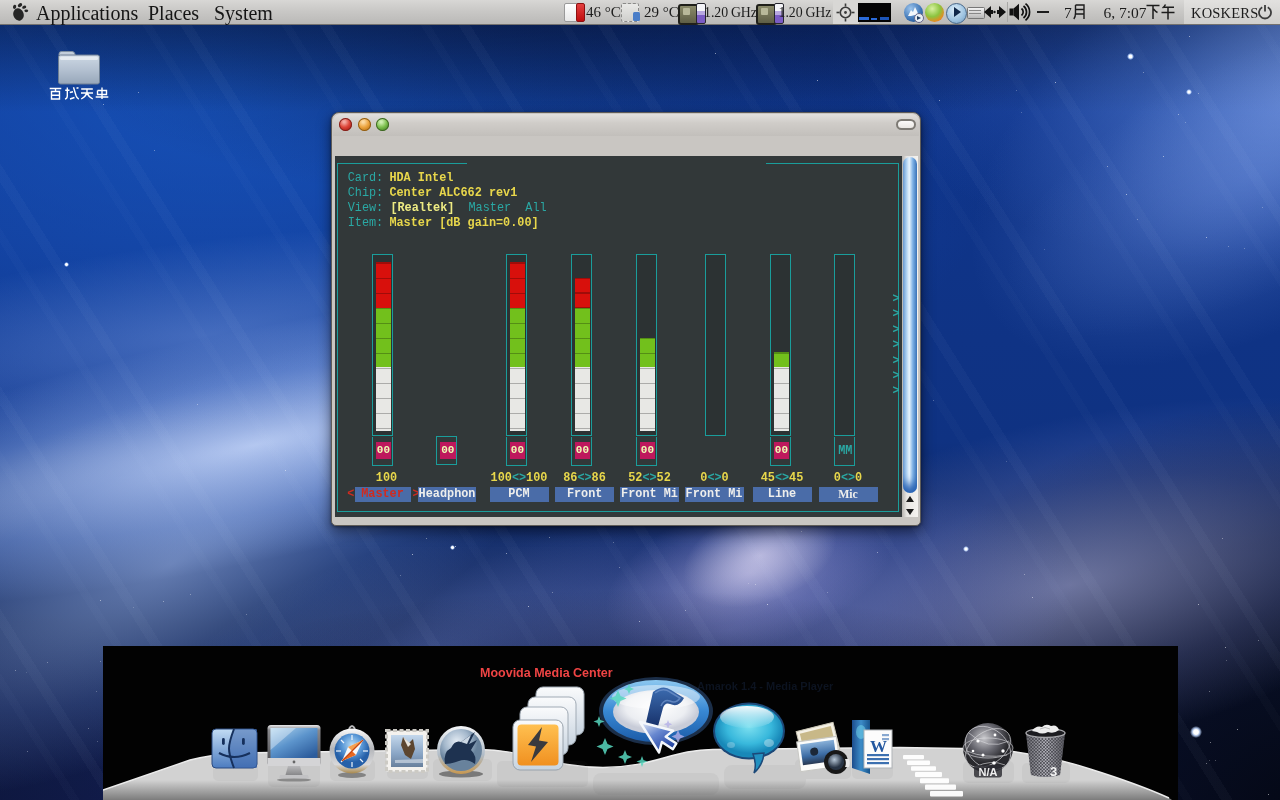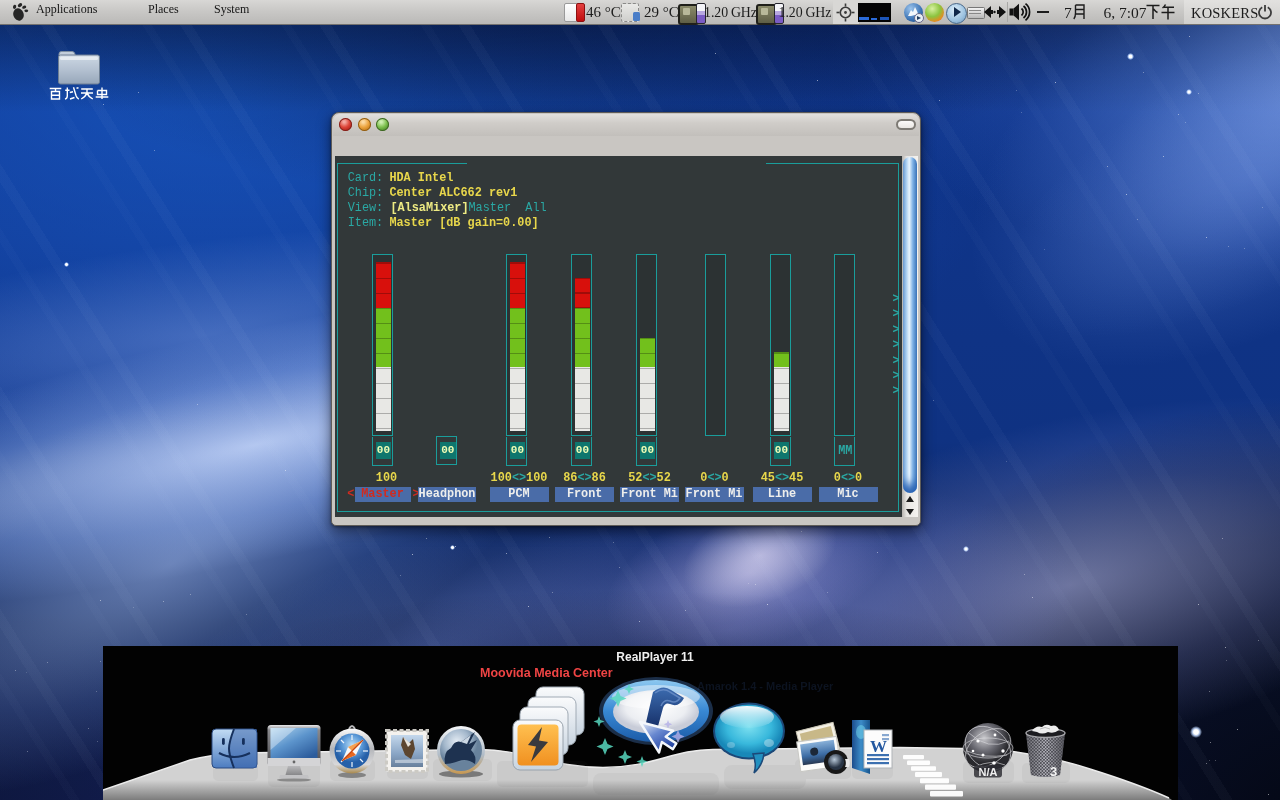--- a/index.html
+++ b/index.html
@@ -14,21 +14,21 @@
  radial-gradient(600px 340px at 101% 1%, rgba(75,128,222,.6), rgba(55,100,200,.25) 55%, rgba(40,80,180,0) 78%),
  linear-gradient(180deg,#0d3184 0%,#0f3488 30%,#0f3282 55%,#122450 78%,#141f54 100%);}
 .beam{position:absolute;border-radius:50%;}
 #rays{position:absolute;left:-200px;top:-200px;width:1800px;height:1300px;
 background:repeating-linear-gradient(58deg, rgba(200,218,255,0) 0 34px, rgba(200,218,255,.018) 34px 42px, rgba(200,218,255,0) 42px 66px, rgba(210,226,255,.03) 66px 76px, rgba(200,218,255,0) 76px 118px);}
 #stars{position:absolute;left:0;top:0;width:1px;height:1px;background:transparent;border-radius:50%;
 box-shadow:668px 184px 0 0 rgba(255,255,255,0.43),103px 104px 0 0 rgba(255,255,255,0.62),197px 404px 0 0 rgba(255,255,255,0.51),1044px 249px 0 0 rgba(255,255,255,0.27),893px 458px 0 0 rgba(255,255,255,0.28),190px 594px 0 0 rgba(255,255,255,0.44),1163px 156px 0 0 rgba(255,255,255,0.68),1198px 93px 0 0 rgba(255,255,255,0.51),817px 80px 0 0 rgba(255,255,255,0.69),100px 600px 0 0 rgba(255,255,255,0.64),598px 459px 0 0 rgba(255,255,255,0.31),246px 614px 0 0 rgba(255,255,255,0.39),375px 135px 0 0 rgba(255,255,255,0.51),389px 411px 0 0 rgba(255,255,255,0.29),133px 607px 0 0 rgba(255,255,255,0.28),426px 538px 0 0 rgba(255,255,255,0.56),880px 351px 0 0 rgba(255,255,255,0.46),933px 400px 0 0 rgba(255,255,255,0.38),373px 279px 0 0 rgba(255,255,255,0.29),619px 567px 0 0 rgba(255,255,255,0.47),708px 489px 0 0 rgba(255,255,255,0.38),154px 150px 0 0 rgba(255,255,255,0.48),342px 380px 0 0 rgba(255,255,255,0.32),1006px 461px 0 0 rgba(255,255,255,0.27),163px 601px 0 0 rgba(255,255,255,0.51),647px 378px 0 0 rgba(255,255,255,0.56),1222px 538px 0 0 rgba(255,255,255,0.51),939px 100px 0 0 rgba(255,255,255,0.63),557px 515px 0 0 rgba(255,255,255,0.56),138px 92px 0 0 rgba(255,255,255,0.58),639px 621px 0 0 rgba(255,255,255,0.7),917px 321px 0 0 rgba(255,255,255,0.57),715px 53px 0 0 rgba(255,255,255,0.67),732px 202px 0 0 rgba(255,255,255,0.52),1016px 90px 0 0 rgba(255,255,255,0.35),593px 162px 0 0 rgba(255,255,255,0.58),819px 430px 0 0 rgba(255,255,255,0.66),1021px 112px 0 0 rgba(255,255,255,0.32),827px 592px 0 0 rgba(255,255,255,0.38),285px 470px 0 0 rgba(255,255,255,0.64),685px 610px 0 0 rgba(255,255,255,0.53),767px 604px 0 0 rgba(255,255,255,0.79),636px 468px 0 0 rgba(255,255,255,0.35),554px 489px 0 0 rgba(255,255,255,0.66),412px 554px 0 0 rgba(255,255,255,0.76),586px 497px 0 0 rgba(255,255,255,0.46),549px 537px 0 0 rgba(255,255,255,0.59),1024px 574px 0 0 rgba(255,255,255,0.48),528px 606px 0 0 rgba(255,255,255,0.77),1032px 597px 0 0 rgba(255,255,255,0.67),455px 546px 0 0 rgba(255,255,255,0.79),1198px 604px 0 0 rgba(255,255,255,0.74),801px 531px 0 0 rgba(255,255,255,0.52),506px 553px 0 0 rgba(255,255,255,0.65),463px 478px 0 0 rgba(255,255,255,0.34),613px 542px 0 0 rgba(255,255,255,0.39),748px 583px 0 0 rgba(255,255,255,0.33),400px 575px 0 0 rgba(255,255,255,0.38),503px 523px 0 0 rgba(255,255,255,0.64),472px 483px 0 0 rgba(255,255,255,0.64),552px 592px 0 0 rgba(255,255,255,0.44),755px 584px 0 0 rgba(255,255,255,0.5),525px 459px 0 0 rgba(255,255,255,0.77),877px 552px 0 0 rgba(255,255,255,0.57),487px 466px 0 0 rgba(255,255,255,0.36),1137px 219px 0 0 rgba(255,255,255,0.43),1262px 207px 0 0 rgba(255,255,255,0.38),1055px 82px 0 0 rgba(255,255,255,0.78),1185px 122px 0 0 rgba(255,255,255,0.37),1189px 36px 0 0 rgba(255,255,255,0.68),1126px 194px 0 0 rgba(255,255,255,0.73),1228px 246px 0 0 rgba(255,255,255,0.43),1143px 72px 0 0 rgba(255,255,255,0.48),1107px 166px 0 0 rgba(255,255,255,0.57),1178px 114px 0 0 rgba(255,255,255,0.62),1206px 237px 0 0 rgba(255,255,255,0.69),1244px 248px 0 0 rgba(255,255,255,0.4),1210px 742px 0 0 rgba(255,255,255,0.58),1209px 691px 0 0 rgba(255,255,255,0.48),1225px 647px 0 0 rgba(255,255,255,0.7),1215px 760px 0 0 rgba(255,255,255,0.37),1268px 794px 0 0 rgba(255,255,255,0.68),1237px 729px 0 0 rgba(255,255,255,0.68),1226px 660px 0 0 rgba(255,255,255,0.35),1209px 760px 0 0 rgba(255,255,255,0.34),1206px 763px 0 0 rgba(255,255,255,0.53),1258px 640px 0 0 rgba(255,255,255,0.47),88px 728px 0 0 rgba(255,255,255,0.44),15px 670px 0 0 rgba(255,255,255,0.47),96px 691px 0 0 rgba(255,255,255,0.34),27px 751px 0 0 rgba(255,255,255,0.44),47px 662px 0 0 rgba(255,255,255,0.44),97px 741px 0 0 rgba(255,255,255,0.34),100px 661px 0 0 rgba(255,255,255,0.42),26px 672px 0 0 rgba(255,255,255,0.21);}
 .bigstar{position:absolute;border-radius:50%;background:radial-gradient(circle,#fff 0 28%,rgba(190,215,255,.85) 45%,rgba(130,170,255,0) 72%);}
 
 #panel{position:absolute;left:0;top:0;width:1280px;height:24px;background:linear-gradient(180deg,#d8d7d5 0%,#c9c8c6 45%,#bab9b7 100%);border-bottom:1px solid #73716f;font-family:"Liberation Serif",serif;}
-.pm{position:absolute;top:1.5px;font-size:12px;color:#151515;}
+.pm{position:absolute;top:1.5px;font-size:20px;color:#151515;}
 .ptxt{position:absolute;top:4px;font-size:15px;color:#1c1c1c;}
 
 
 #win{position:absolute;left:331px;top:112px;width:587.5px;height:412px;background:#c9c6c2;border:1px solid #5f5c58;border-radius:8px 8px 5px 5px;box-shadow:0 5px 14px rgba(0,0,10,.55), 0 1px 3px rgba(0,0,0,.4);}
 #titlebar{position:absolute;left:1px;top:1px;width:585.5px;height:22px;border-radius:7px 7px 0 0;background:linear-gradient(180deg,#e2e0dd 0%,#d0cdc9 40%,#c2bfbb 100%);}
 .wbtn{position:absolute;top:5px;width:13px;height:13px;border-radius:50%;}
 #wtitle{position:absolute;left:140px;top:4px;width:340px;text-align:center;font:bold 12.5px "Liberation Sans",sans-serif;color:#39362f;}
 #wpill{position:absolute;left:564px;top:5.5px;width:16px;height:7px;border:2px solid #7d7a74;border-radius:6px;background:linear-gradient(180deg,#fbfaf9,#eae7e3);}
 #menubar{position:absolute;left:1px;top:23px;width:585.5px;height:21px;background:linear-gradient(180deg,#d5d2ce,#ccc9c5);font-family:"Liberation Serif",serif;}
 .mi{position:absolute;top:1.5px;font-size:14.8px;color:#1e1e1e;}
@@ -41,21 +41,21 @@
 .pb{color:#eeeb83;}
 .tealine{position:absolute;background:#1a9d9b;}
 .lblbox{position:absolute;top:486.5px;height:15px;background:#4a6ca8;color:#eeeeec;font-family:"Liberation Mono",monospace;font-size:11.85px;font-weight:bold;line-height:15px;text-align:center;}
 .val{position:absolute;top:471px;width:120px;text-align:center;}
 
 .barbox{position:absolute;top:253.5px;width:19px;height:180.5px;border:1.6px solid #1a9d9b;background:rgba(0,0,0,.1);}
 .mutebox{position:absolute;top:437.1px;width:19px;height:27.5px;border:1.6px solid #1a9d9b;border-top:none;}
 .mutebox2{position:absolute;top:436px;width:19px;height:27px;border:1.6px solid #1a9d9b;}
 .fill{position:absolute;width:15.5px;background-attachment:fixed;}
 .seg{background-image:repeating-linear-gradient(180deg, rgba(0,0,0,0) 0 7px, rgba(0,0,0,.26) 7px 8.6px, rgba(0,0,0,0) 8.6px 15px);background-attachment:fixed;}
-.oo{position:absolute;top:441.5px;width:15.5px;height:17.5px;background:#0f766e;color:#eefcb4;font:bold 11px "Liberation Mono",monospace;line-height:17.5px;text-align:center;}
+.oo{position:absolute;top:441.5px;width:15.5px;height:17.5px;background:#be185d;color:#eefcb4;font:bold 11px "Liberation Mono",monospace;line-height:17.5px;text-align:center;}
 
 #sbar{position:absolute;left:901.5px;top:156px;width:16px;height:361px;background:linear-gradient(90deg,#b7b4b0,#e9e7e4 30%,#f4f2ef);}
 #sthumb{position:absolute;left:903px;top:156.5px;width:13.5px;height:336px;border-radius:7px;background:linear-gradient(90deg,#6f9dd2 0%,#a8cdf0 22%,#e8f4fd 45%,#7fb2e6 70%,#3c74b8 100%);box-shadow:inset 0 -14px 10px -6px #2a63b4;}
 .sarrow{width:0;height:0;position:absolute;}
 
 #dock{position:absolute;left:103px;top:646px;width:1075px;height:154px;background:#020202;}
 #docktxt1{position:absolute;left:455px;top:650px;width:400px;text-align:center;font:bold 12px "Liberation Sans",sans-serif;color:#efefef;}
 #docktxt2{position:absolute;left:480px;top:666px;font:bold 12.5px "Liberation Sans",sans-serif;color:#ef4444;}
 #docktxt3{position:absolute;left:697px;top:680px;font:bold 11px "Liberation Sans",sans-serif;color:#0c1320;}
 </style></head>
@@ -76,21 +76,20 @@
 <div id="rays"></div>
 <div id="stars"></div>
 <div class="bigstar" style="left:1190px;top:726px;width:12px;height:12px;"></div>
 <div class="bigstar" style="left:1127px;top:53px;width:7px;height:7px;"></div>
 <div class="bigstar" style="left:1186px;top:89px;width:6px;height:6px;"></div>
 <div class="bigstar" style="left:963px;top:546px;width:6px;height:6px;"></div>
 <div class="bigstar" style="left:450px;top:545px;width:5px;height:5px;"></div>
 <div class="bigstar" style="left:64px;top:262px;width:5px;height:5px;"></div>
 
 <div id="dock"></div>
-<div id="docktxt1">RealPlayer 11</div>
 <div id="docktxt2">Moovida Media Center</div>
 <div id="docktxt3">Amarok 1.4 - Media Player</div>
 
 <svg style="position:absolute;left:103px;top:645px;" width="1075" height="155" viewBox="0 0 1075 155">
   <defs>
     <linearGradient id="flg" x1="0" y1="0" x2="0" y2="1">
       <stop offset="0.62" stop-color="#d2d2d2"></stop>
           <stop offset="0.8" stop-color="#a9a9a9"></stop>
           <stop offset="1" stop-color="#7c7c7c"></stop>
     </linearGradient>
@@ -446,21 +445,21 @@
 <div class="tealine" style="left:897.8px;top:162.6px;width:1.6px;height:349.8px;"></div>
 <div class="tealine" style="left:336.8px;top:510.6px;width:562.6px;height:1.6px;"></div>
 <div class="tealine" style="left:336.8px;top:162.6px;width:130.5px;height:1.6px;"></div>
 <div class="tealine" style="left:766px;top:162.6px;width:133.4px;height:1.6px;"></div>
 
 <div class="t cy" style="left:347.7px;top:171px;">Card:</div>
     <div class="t b yl" style="left:389.4px;top:171px;">HDA Intel</div>
 <div class="t cy" style="left:347.7px;top:186px;">Chip:</div>
     <div class="t b yl" style="left:389.4px;top:186px;">Center ALC662 rev1</div>
 <div class="t cy" style="left:347.7px;top:201px;">View:</div>
-    <div class="t b pb" style="left:390.4px;top:201px;">[AlsaMixer]</div>
+    <div class="t b pb" style="left:390.4px;top:201px;">[Realtek]</div>
     <div class="t cy" style="left:468.5px;top:201px;">Master  All</div>
 <div class="t cy" style="left:347.7px;top:216px;">Item:</div>
     <div class="t b yl" style="left:389.4px;top:216px;">Master [dB gain=0.00]</div>
 
 <div class="t b cy" style="left:892.5px;top:292px;">&gt;</div>
 <div class="t b cy" style="left:892.5px;top:307.4px;">&gt;</div>
 <div class="t b cy" style="left:892.5px;top:322.8px;">&gt;</div>
 <div class="t b cy" style="left:892.5px;top:338.2px;">&gt;</div>
 <div class="t b cy" style="left:892.5px;top:353.6px;">&gt;</div>
 <div class="t b cy" style="left:892.5px;top:369px;">&gt;</div>
@@ -516,21 +515,21 @@
 <div class="fill seg" style="left:773.7px;top:366.5px;height:64px;background-color:#e8e8e5;"></div>
 <div class="mutebox" style="left:769.7px;"></div>
 <div class="oo" style="left:773.7px;">00</div>
 <div class="t b yl val" style="left:722px;">45<span class="cy">&lt;&gt;</span>45</div>
 <div class="lblbox" style="left:752.5px;width:59px;">Line</div>
 
 <div class="barbox" style="left:834.2px;"></div>
 <div class="mutebox" style="left:834.2px;"></div>
 <div class="t b cy" style="left:838.2px;top:444px;">MM</div>
 <div class="t b yl val" style="left:788px;">0<span class="cy">&lt;&gt;</span>0</div>
-<div class="lblbox" style="left:818.5px;width:59px;">Mic</div>
+<div class="lblbox" style="left:818.5px;width:59px;font-family:Liberation Serif, serif;">Mic</div>
 
 <div id="sbar"></div>
 <div id="sthumb"></div>
 <div class="sarrow" style="left:906px;top:496px;border-left:4px solid transparent;border-right:4px solid transparent;border-bottom:6.5px solid #1b1b1b;"></div>
 <div class="sarrow" style="left:906px;top:508.5px;border-left:4px solid transparent;border-right:4px solid transparent;border-top:6.5px solid #1b1b1b;"></div>
 
 <div id="panel">
   <svg style="position:absolute;left:9px;top:2px;" width="20" height="20" viewBox="0 0 20 20">
     <ellipse cx="9.5" cy="12.5" rx="5.2" ry="6.2" fill="#262626" transform="rotate(-18 9.5 12.5)"></ellipse>
     <ellipse cx="11" cy="3.2" rx="2.4" ry="1.7" fill="#262626" transform="rotate(-35 11 3.2)"></ellipse>

